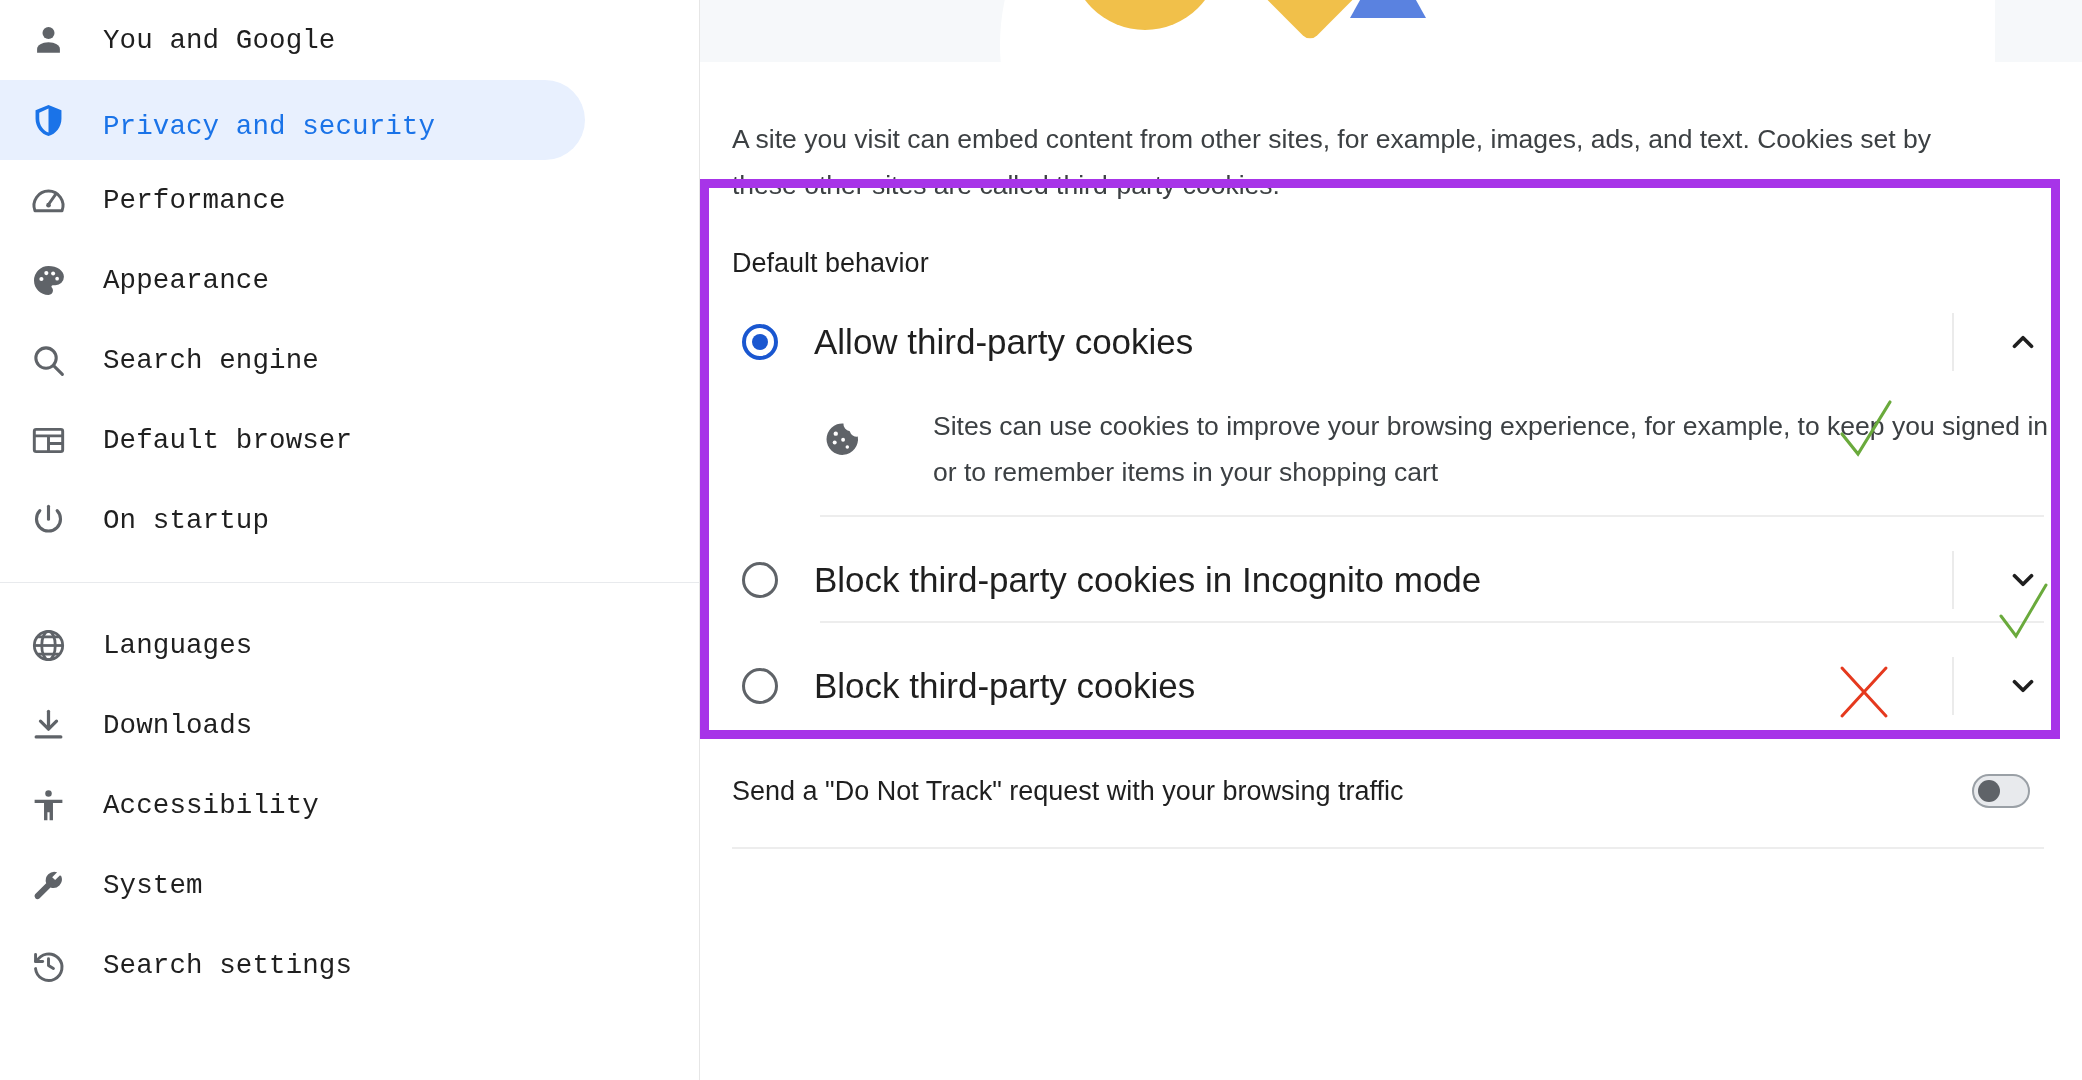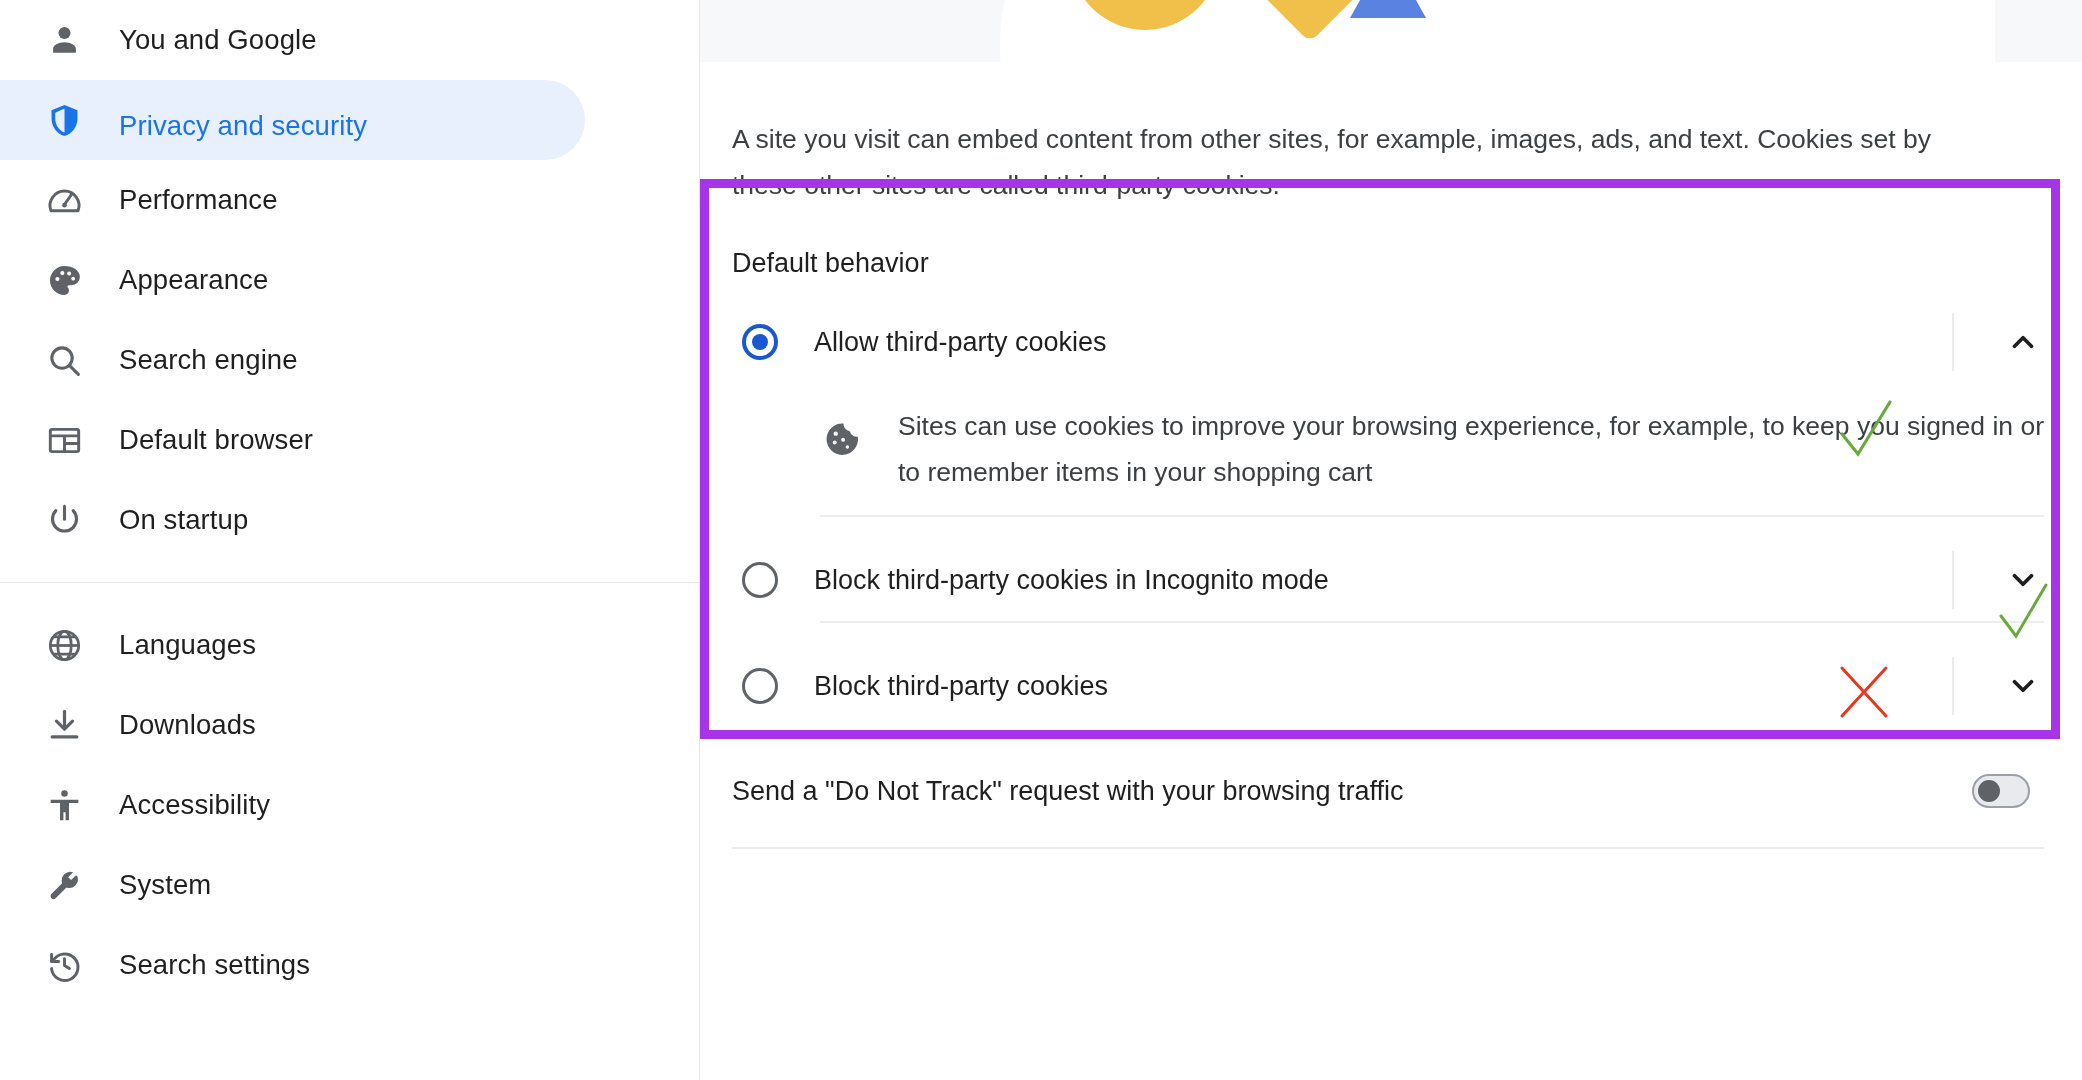--- a/index.html
+++ b/index.html
@@ -16,25 +16,26 @@
     width: 700px; height: 1080px;
     background: #ffffff;
     padding-top: 0;
     position: relative;
     flex: 0 0 700px;
   }
   .nav-group { padding: 0; }
   .nav-item {
     display: flex; align-items: center;
     height: 80px;
-    padding-left: 16px;
+    padding-left: 0;
     border-radius: 0 100px 100px 0;
     margin-right: 115px;
     color: #1f1f1f;
     cursor: pointer;
+    font-family: Liberation Mono, monospace;
   }
   .nav-item .ic {
     width: 40px; height: 40px;
     margin-left: 28px; margin-right: 35px;
     display: flex; align-items: center; justify-content: center;
     flex: 0 0 40px;
     color: #5f6368;
   }
   .nav-item .ic svg { width: 37px; height: 37px; display: block; }
   .nav-item .lbl {
@@ -160,21 +161,21 @@
   .radio-row .radio.sel { border: 4px solid #1a57d0; }
   .radio-row .radio.sel::after {
     content: "";
     position: absolute;
     left: 6px; top: 6px;
     width: 16px; height: 16px;
     border-radius: 50%;
     background: #1a57d0;
   }
   .radio-row .rlabel {
-    font-size: 27px;
+    font-size: 35px;
     color: #1f1f1f;
     white-space: nowrap;
   }
   .row-divider-v {
     position: absolute;
     right: 128px; top: 12px;
     width: 2px; height: 58px;
     background: #ebebeb;
   }
   .chev {
@@ -190,20 +191,21 @@
   .hr-light {
     height: 2px; background: #ededed;
     margin-left: 88px; margin-right: 38px;
   }
 
   .desc-row {
     display: flex;
     align-items: flex-start;
     padding: 20px 17px 20px 0;
     margin-left: 88px;
+    gap: 35px;
   }
   .desc-row .cookie {
     flex: 0 0 44px;
     width: 44px; height: 44px;
     margin-right: 34px;
     margin-top: 14px;
     color: #5f6368;
   }
   .desc-row .cookie svg { width: 42px; height: 42px; display: block; }
   .desc-row .dtext {

